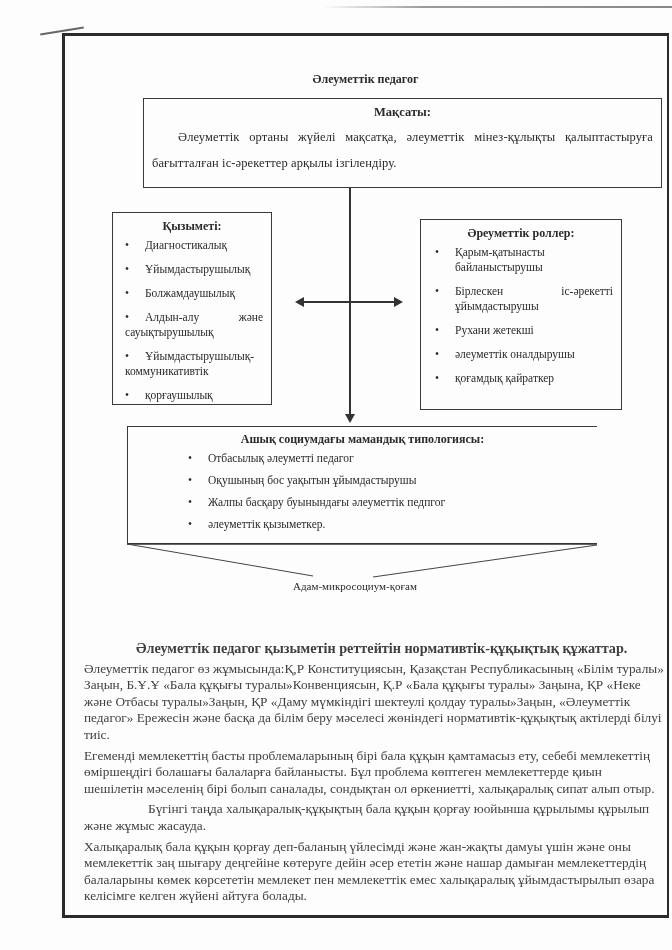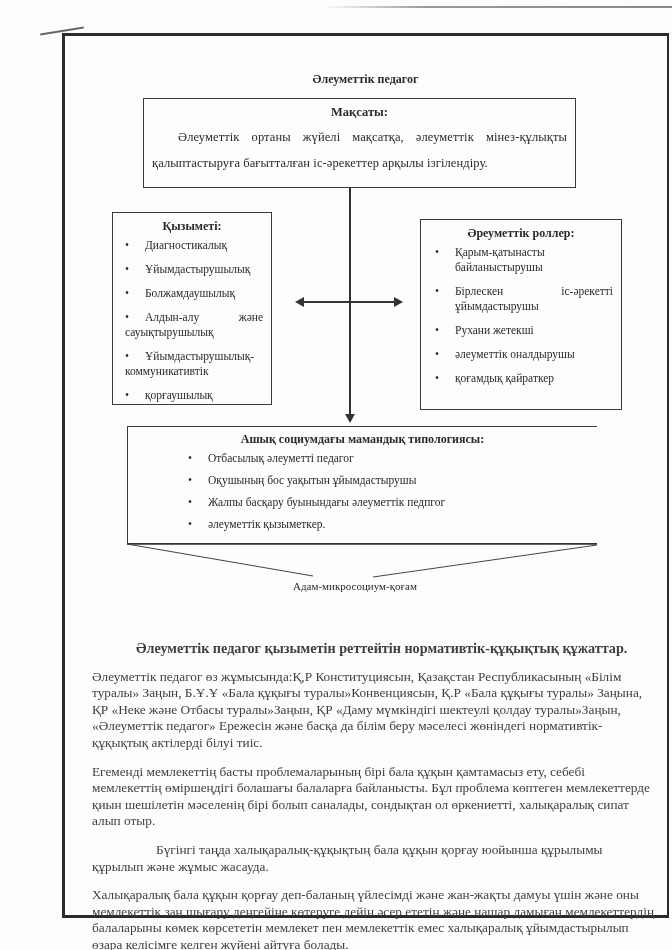--- a/index.html
+++ b/index.html
@@ -4,21 +4,21 @@
 <style>
   html, body { margin:0; padding:0; }
   body { width:672px; height:950px; background:#fdfdfd; position:relative; overflow:hidden;
          font-family:"Liberation Serif", serif; color:#2a2a2a; }
   .abs { position:absolute; }
   .scan-top { left:320px; top:6px; width:352px; height:2px; background:linear-gradient(90deg,#fff,#9a9a9a 30%,#888); }
   .pencil { left:40px; top:30px; width:44px; height:2px; background:#666; transform:rotate(-9deg); }
   .frame { left:62px; top:33px; width:607px; height:885px; border:3px solid #2b2b2b; border-right-width:2px; box-sizing:border-box; }
   .title { left:62px; width:607px; top:72px; text-align:center; font-weight:bold; font-size:12px; }
   .box { border:1.3px solid #3a3a3a; box-sizing:border-box; background:transparent; }
-  .goal { left:143px; top:98px; width:433px; height:90px; }
+  .goal { left:143px; top:98px; width:519px; height:90px; }
   .goal .h { text-align:center; font-weight:bold; font-size:12.5px; margin-top:6px; }
   .goal .t { font-size:12.5px; line-height:26px; padding:4px 8px 0 8px; text-align:justify; text-indent:26px; letter-spacing:0.1px; }
   .func { left:112px; top:212px; width:160px; height:193px; }
   .roles { left:420px; top:219px; width:202px; height:191px; }
   .func .h, .roles .h { text-align:center; font-weight:bold; font-size:12px; margin-top:6px; margin-bottom:4px; }
   ul.bl { list-style:none; margin:0; padding:0 8px 0 12px; font-size:11.5px; }
   ul.bl li { position:relative; line-height:15px; margin-bottom:9px; padding-left:0; }
   ul.bl li .b { display:inline-block; width:20px; }
   .roles ul.bl { padding-left:14px; }
   .roles ul.bl li { padding-left:20px; }
@@ -29,21 +29,21 @@
   .hl-head { left:295px; top:297px; border-top:5px solid transparent; border-bottom:5px solid transparent; border-right:9px solid #333; width:0;height:0; }
   .hr-head { left:394px; top:297px; border-top:5px solid transparent; border-bottom:5px solid transparent; border-left:9px solid #333; width:0;height:0; }
   .typ { left:127px; top:426px; width:470px; height:118px; border:1.3px solid #3a3a3a; border-right:none; box-sizing:border-box; }
   .typ .h { text-align:center; font-weight:bold; font-size:12px; margin-top:5px; margin-bottom:4px; }
   .typ ul.bl { padding-left:20px; }
   .typ ul.bl li { margin-bottom:7px;margin-left:40px; }
   .funnel { left:120px; top:535px; width:490px; height:50px; }
   .flabel { left:205px; width:300px; top:580px; text-align:center; font-size:11px; }
   .doc { left:80px; top:640px; width:588px; font-size:13.3px; line-height:16.6px; color:#404040; }
   .doc .h2 { font-weight:bold; font-size:14.2px; padding-left:56px; }
-  .doc p { margin:12px; }
+  .doc p { margin:4px; }
   .doc p.ind { text-indent:64px; }
 </style>
 </head>
 <body>
 
 <div class="abs scan-top"></div>
 <div class="abs pencil"></div>
 <div class="abs frame"></div>
 
 <div class="abs title">Әлеуметтік педагог</div>

